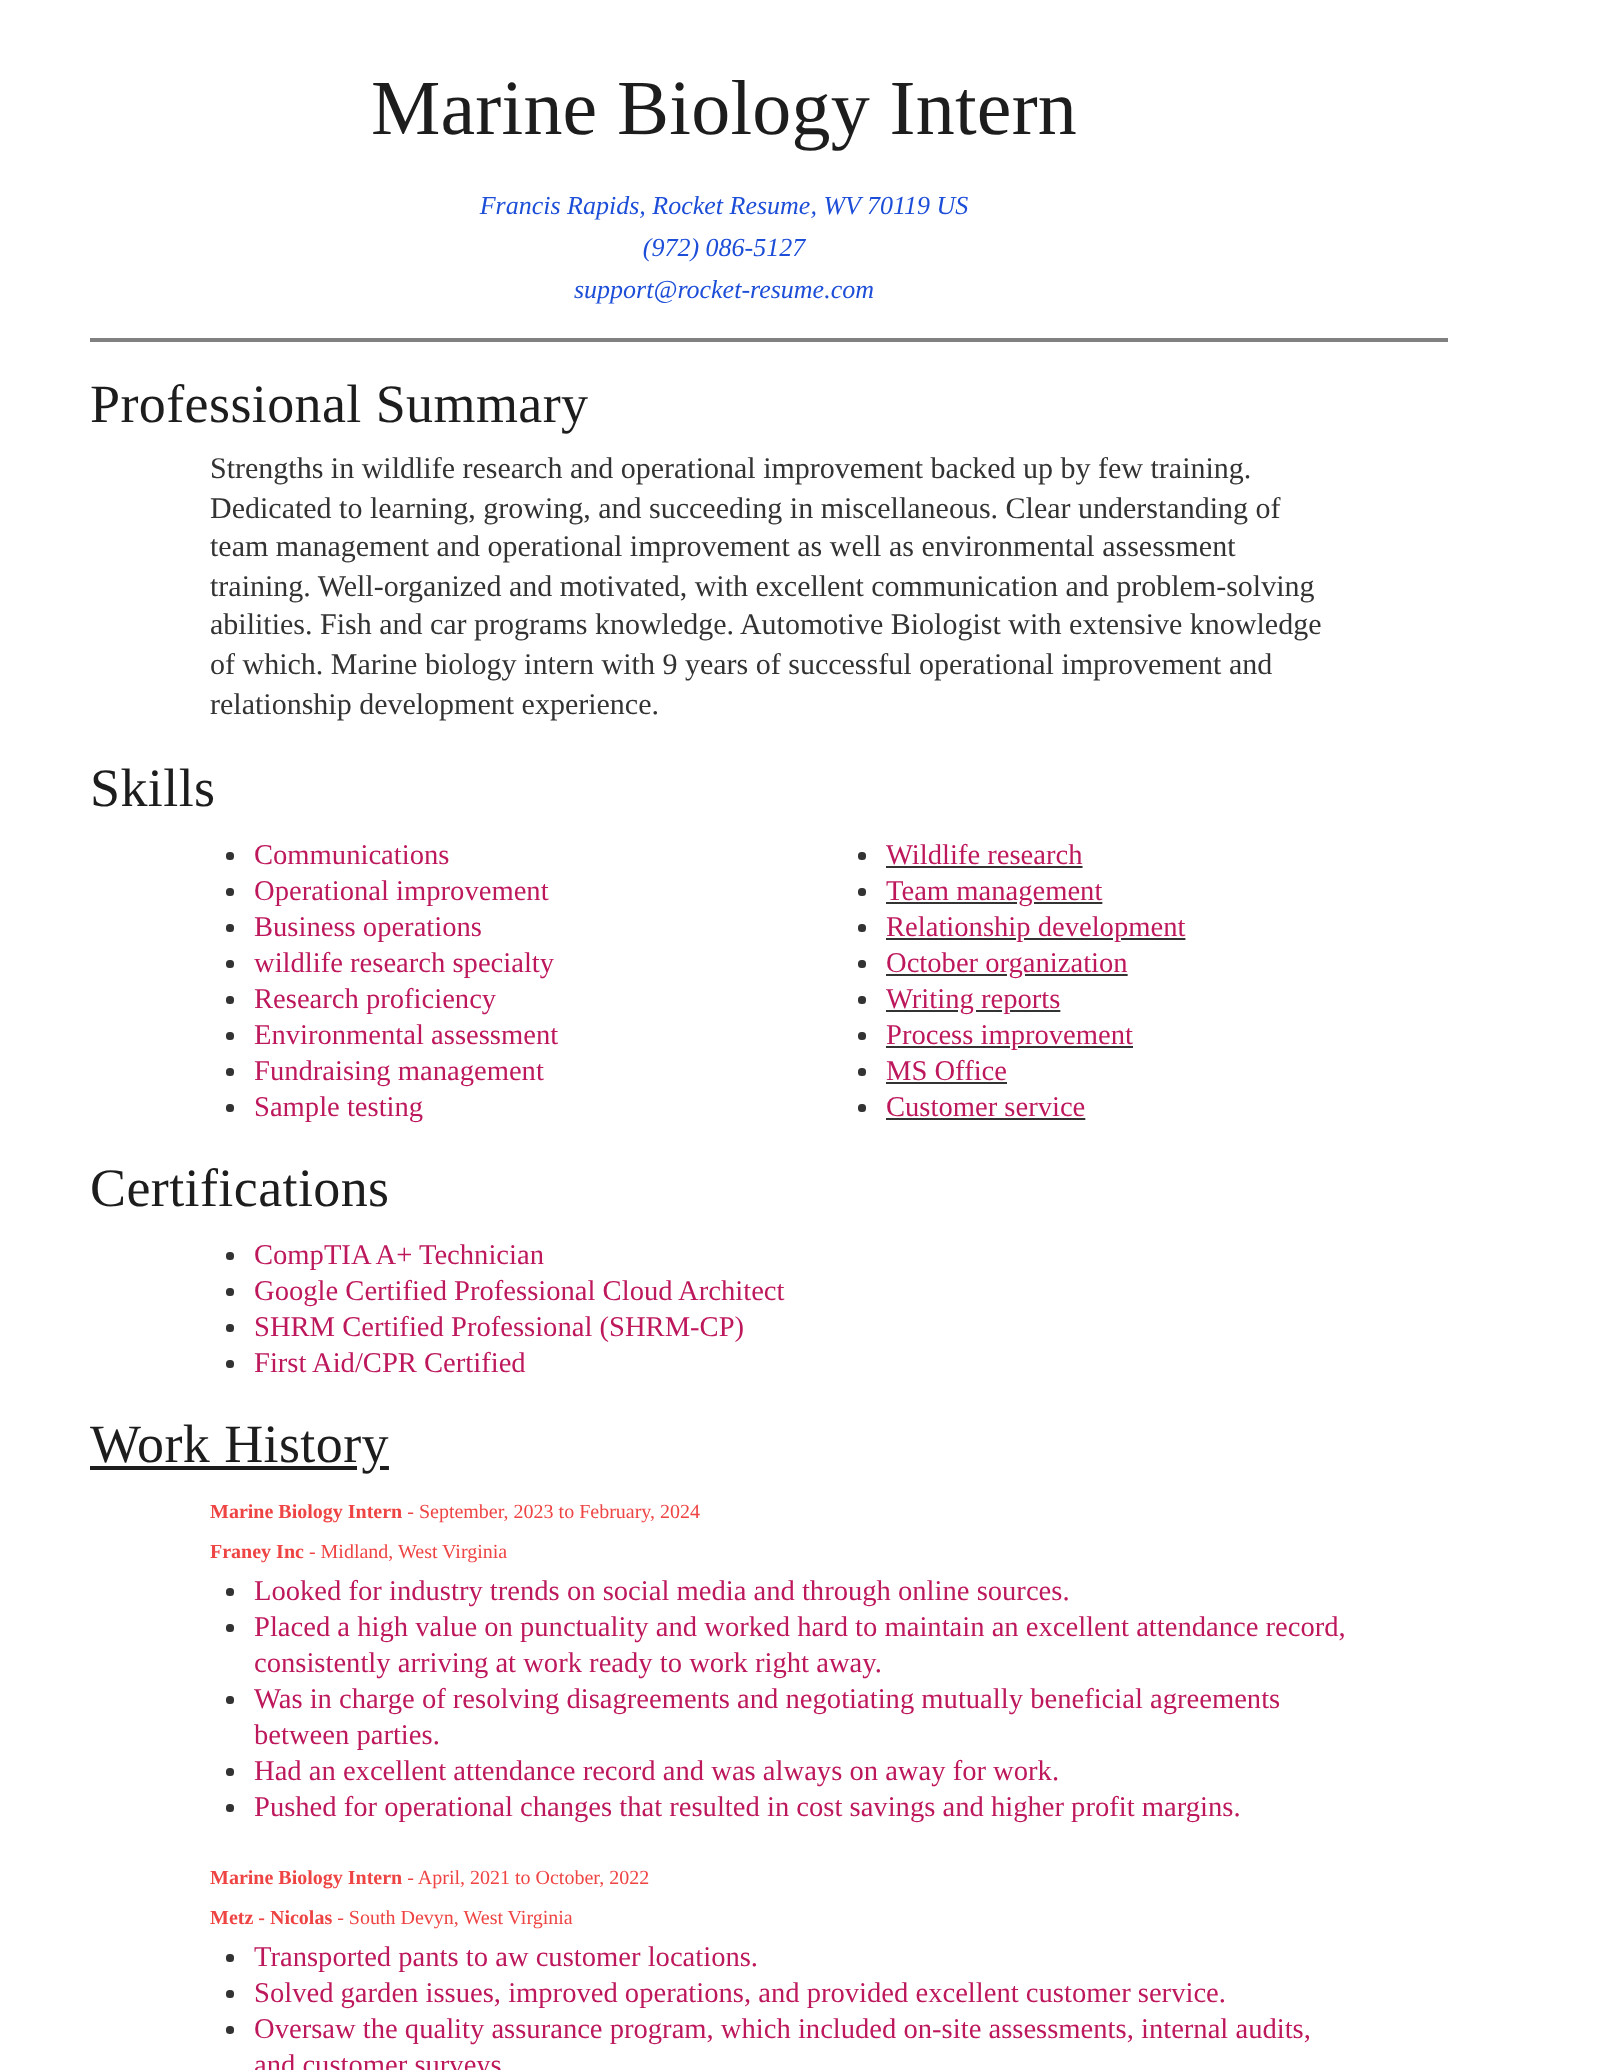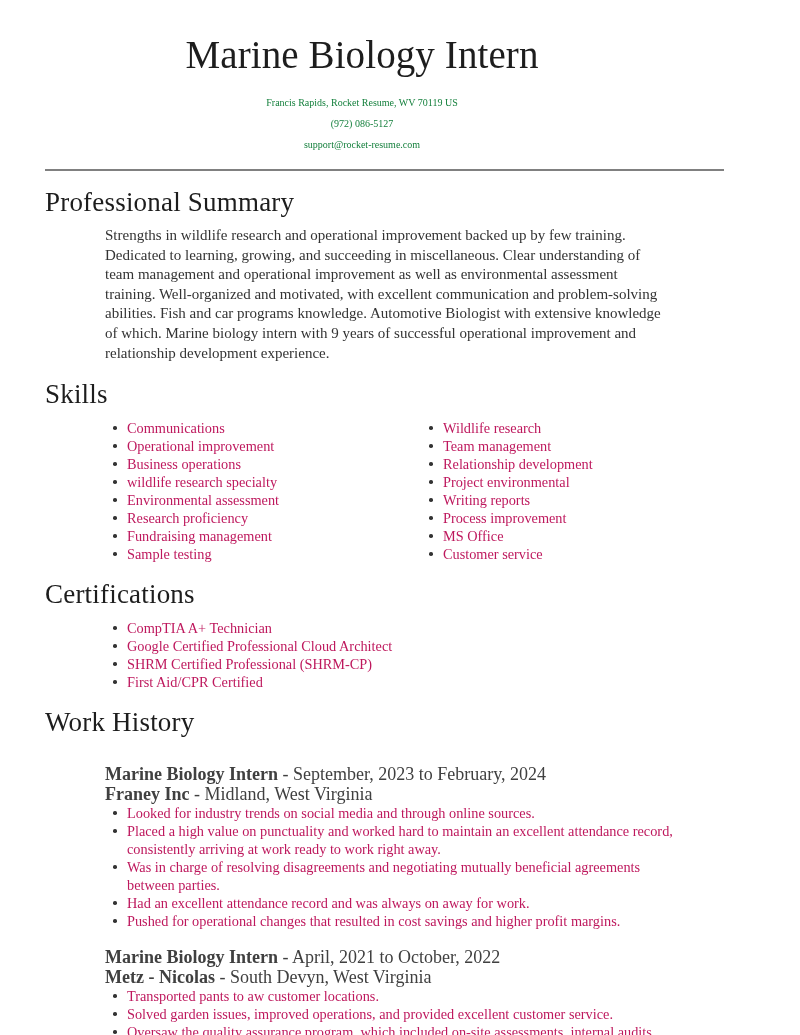--- a/index.html
+++ b/index.html
@@ -34,23 +34,24 @@
     font-weight: 400;
     line-height: 1.1;
     color: #1d1d1d;
     letter-spacing: 0.1px;
     margin: 0;
   }
   .contact-block {
     margin-top: 15px;
   }
   .contact-line {
-    font-size: 10px;
+    font-size: 13px;
     line-height: 21px;
-    color: #15803d;
+    color: #1d4ed8;
+    font-style: italic;
   }
   .rule {
     border: 0;
     border-top: 2px solid #808080;
     margin: 14px 0 0 0;
     width: 710px;
   }
 
   
   .section {
@@ -106,54 +107,56 @@
   .skills-columns {
     display: flex;
     padding-left: 60px;
   }
   .skills-col {
     width: 316px;
     flex: 0 0 316px;
   }
   .skills-col.right {
     margin-left: 0;
+    text-decoration: underline;
   }
   .skills-col ul.bullets > li {
     line-height: 18px;
   }
 
   
   .cert-list > li {
     line-height: 18px;
   }
 
   
   .job {
     padding-left: 60px;
   }
   .job + .job {
     margin-top: 17px;
   }
   .job-line {
-    font-size: 18px;
+    font-size: 10px;
     line-height: 20px;
-    color: #404040;
+    color: #ef4444;
   }
   .job-line .strong {
     font-weight: bold;
   }
   .job-bullets {
     margin-top: 7px;
   }
   .job-bullets > li {
     line-height: 18.2px;
     padding-right: 6px;
   }
   .work-section .section-heading {
-    margin-bottom: 26px;
+    margin-bottom: 9px;
+    text-decoration: underline;
   }
   .skills-section .section-heading,
   .certs-section .section-heading {
     margin-bottom: 9px;
   }
 </style>
 </head>
 <body>
 
 <div class="page">
@@ -177,32 +180,32 @@
 
   <div class="section skills-section">
     <h2 class="section-heading">Skills</h2>
     <div class="skills-columns">
       <div class="skills-col left">
         <ul class="bullets">
           <li>Communications</li>
           <li>Operational improvement</li>
           <li>Business operations</li>
           <li>wildlife research specialty</li>
+          <li>Research proficiency</li>
           <li>Environmental assessment</li>
-          <li>Research proficiency</li>
           <li>Fundraising management</li>
           <li>Sample testing</li>
         </ul>
       </div>
       <div class="skills-col right">
         <ul class="bullets">
           <li>Wildlife research</li>
           <li>Team management</li>
           <li>Relationship development</li>
-          <li>Project environmental</li>
+          <li>October organization</li>
           <li>Writing reports</li>
           <li>Process improvement</li>
           <li>MS Office</li>
           <li>Customer service</li>
         </ul>
       </div>
     </div>
   </div>
 
   <div class="section certs-section">

